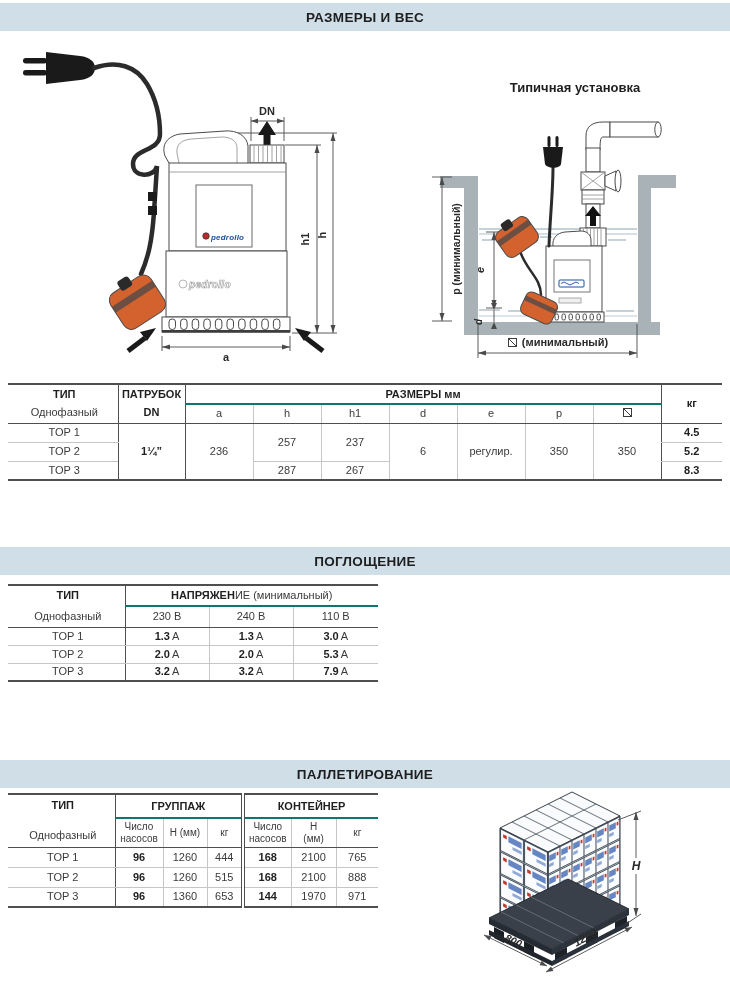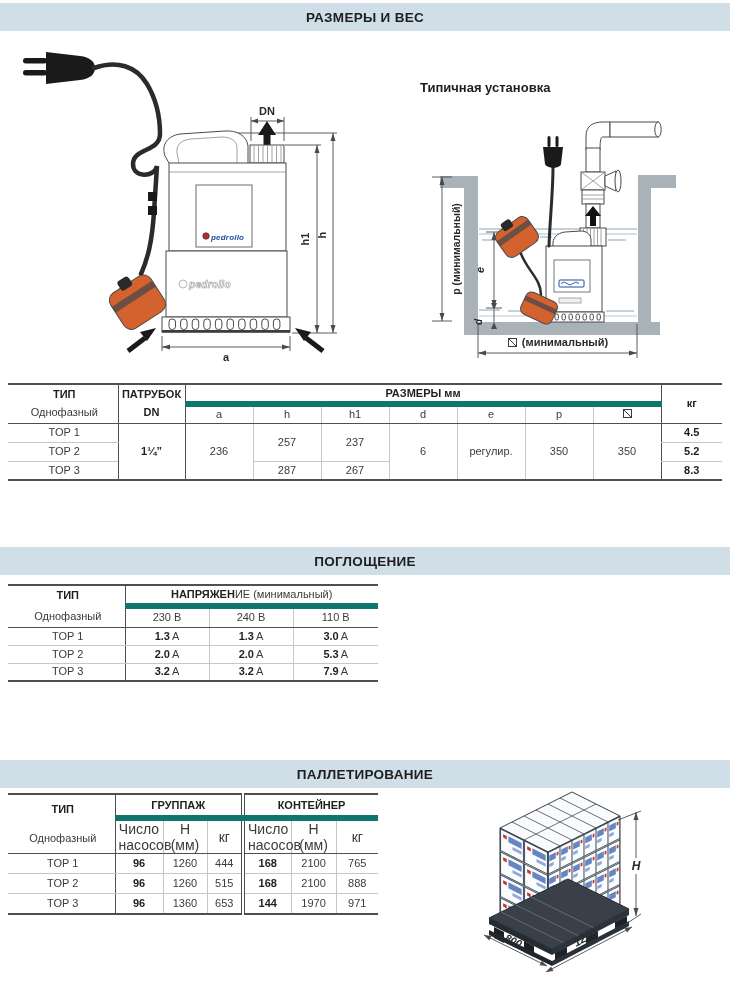--- a/index.html
+++ b/index.html
@@ -6,28 +6,28 @@
   html,body{width:730px;height:988px;background:#fff;font-family:"Liberation Sans",sans-serif;color:#3b3b3b;position:relative;overflow:hidden}
   .banner{position:absolute;left:0;width:730px;height:28px;background:#cfdee7;display:flex;align-items:center;justify-content:center;font-weight:bold;font-size:13.5px;color:#1e1e1e;letter-spacing:.3px}
   table{position:absolute;border-collapse:collapse;table-layout:fixed;font-size:11px;color:#3b3b3b;border-top:2px solid #4f4f4f;border-bottom:2px solid #4f4f4f}
   td{padding:0 3px;text-align:center;vertical-align:middle;border-bottom:1px solid #c6c6c6;line-height:1.15}
   tr.lastrow td{border-bottom:none}
   .b{font-weight:bold;color:#1f1f1f}
   .dark{border-left:1.5px solid #4f4f4f}
   .light{border-left:1px solid #c6c6c6}
   .dbl{border-left:4px double #4f4f4f}
   .hb{border-bottom:1.5px solid #4f4f4f !important}
-  .lb{border-bottom:6px solid #0f766e}
+  .lb{border-bottom:2px solid #0f766e}
   .tipcell{text-align:center;padding-left:6px}
   .cellcol{display:flex;flex-direction:column;justify-content:space-between;padding:3px 0 4px 0}
   .t1 .cellcol{height:37px}.t2 .cellcol{height:40px}.t3 .cellcol{height:49px}
   .unit{margin-left:2px}
   .sqicon{display:inline-block;width:9px;height:9px;border:1.2px solid #3b3b3b;background:linear-gradient(to top right,transparent 45%,#3b3b3b 45%,#3b3b3b 55%,transparent 55%)}
   .install-wrap{position:absolute;left:420px;top:70px;width:310px;height:310px}
-  .install-title{position:absolute;top:10px;left:0;width:100%;font-weight:bold;font-size:13px;color:#1e1e1e}
+  .install-title{position:absolute;top:10px;left:0;width:100%;text-align:center;font-weight:bold;font-size:13px;color:#1e1e1e}
   .minlabel{position:absolute;top:266px;left:38px;width:200px;text-align:center;font-weight:bold;font-size:11px;color:#2a2a2a}
   .minlabel .sqicon{margin-right:5px;vertical-align:-1px}
   svg{position:absolute}
   svg text{font-family:"Liberation Sans",sans-serif}
   .thin{stroke:#4a4a4a;stroke-width:0.9;fill:none}
   .det{stroke:#8a8a8a;stroke-width:0.8;fill:none}
   .dimb{font-size:11px;font-weight:bold;fill:#2a2a2a;text-anchor:middle}
   .logo-blue{font-size:8px;font-weight:bold;font-style:italic;fill:#1d4fa0;letter-spacing:.2px}
   .logo-emboss{font-size:10px;font-weight:bold;font-style:italic;fill:#fdfdfd;stroke:#9a9a9a;stroke-width:.6;letter-spacing:.3px}
   .arr{fill:#4a4a4a;stroke:none}
@@ -383,21 +383,21 @@
       <tr style="height:24px">
     <td rowspan="2" class="hb tipcell">
       <div class="cellcol">
             <span class="b">ТИП</span>
             <span>Однофазный</span>
           </div>
     </td>
     <td colspan="3" class="dark lb b">ГРУППАЖ</td>
     <td colspan="3" class="dbl lb b">КОНТЕЙНЕР</td>
   </tr>
-  <tr style="height:29px;font-size:14px">
+  <tr style="height:29px;font-size:10px">
     <td class="dark hb">Число насосов</td>
     <td class="light hb">H (мм)</td>
     <td class="light hb">кг</td>
     <td class="dbl hb">Число насосов</td>
     <td class="light hb">
           <div>H</div>
           <div>(мм)</div>
         </td>
     <td class="light hb">кг</td>
   </tr>

